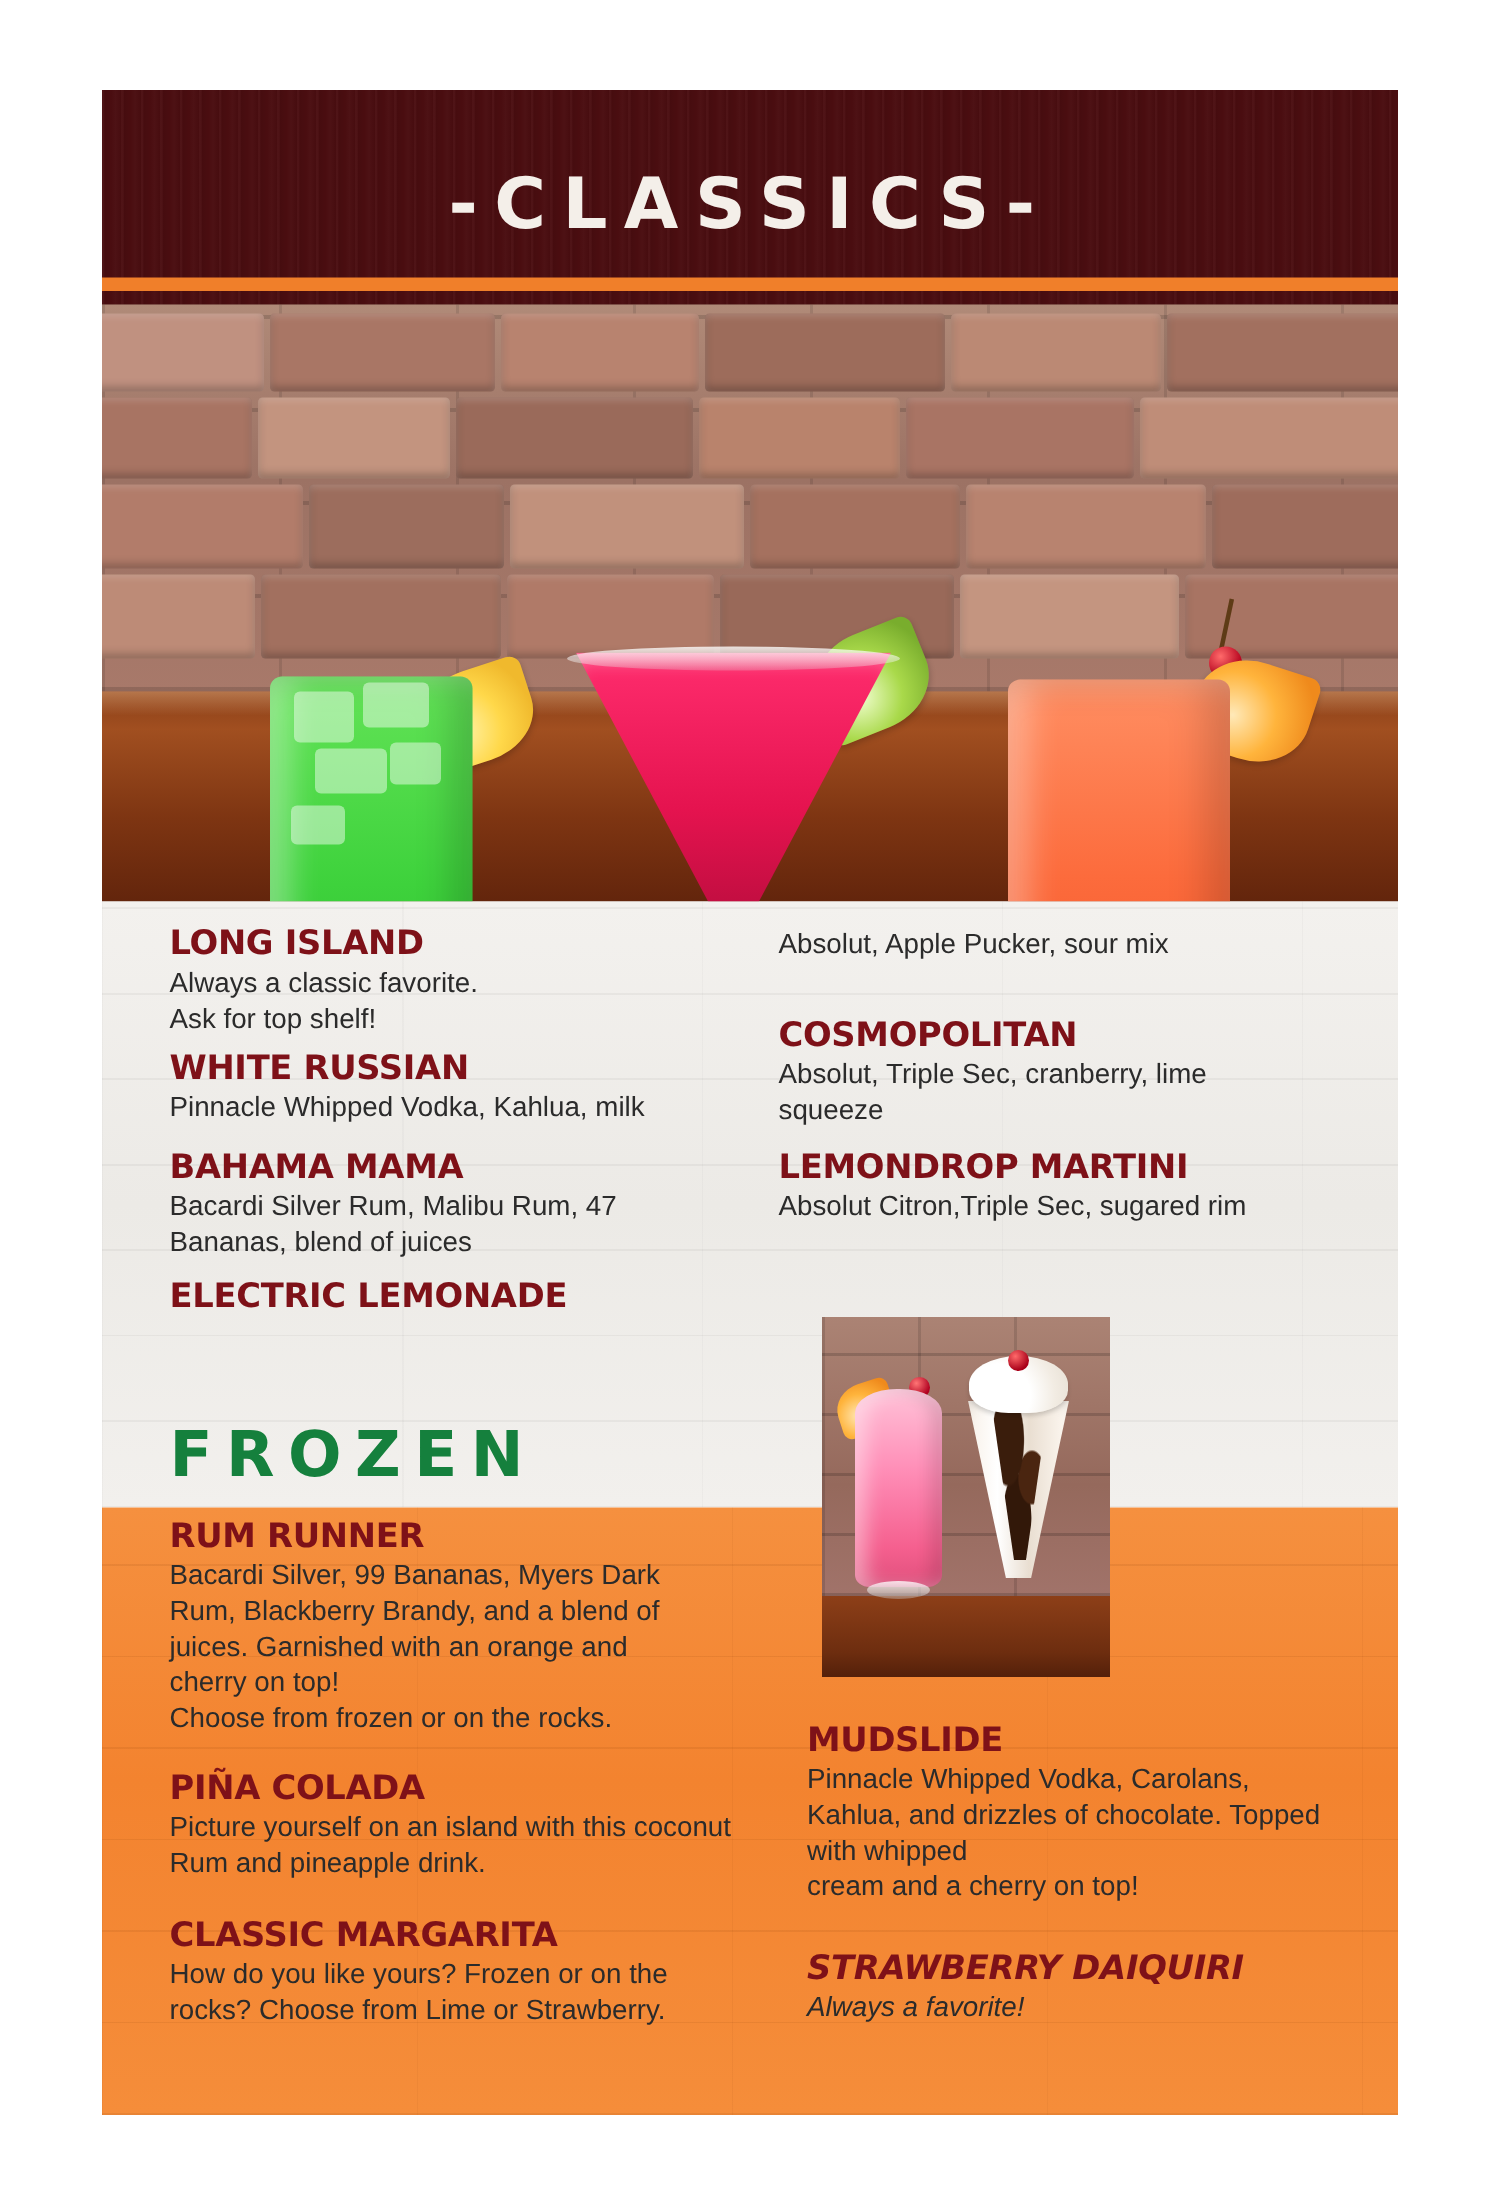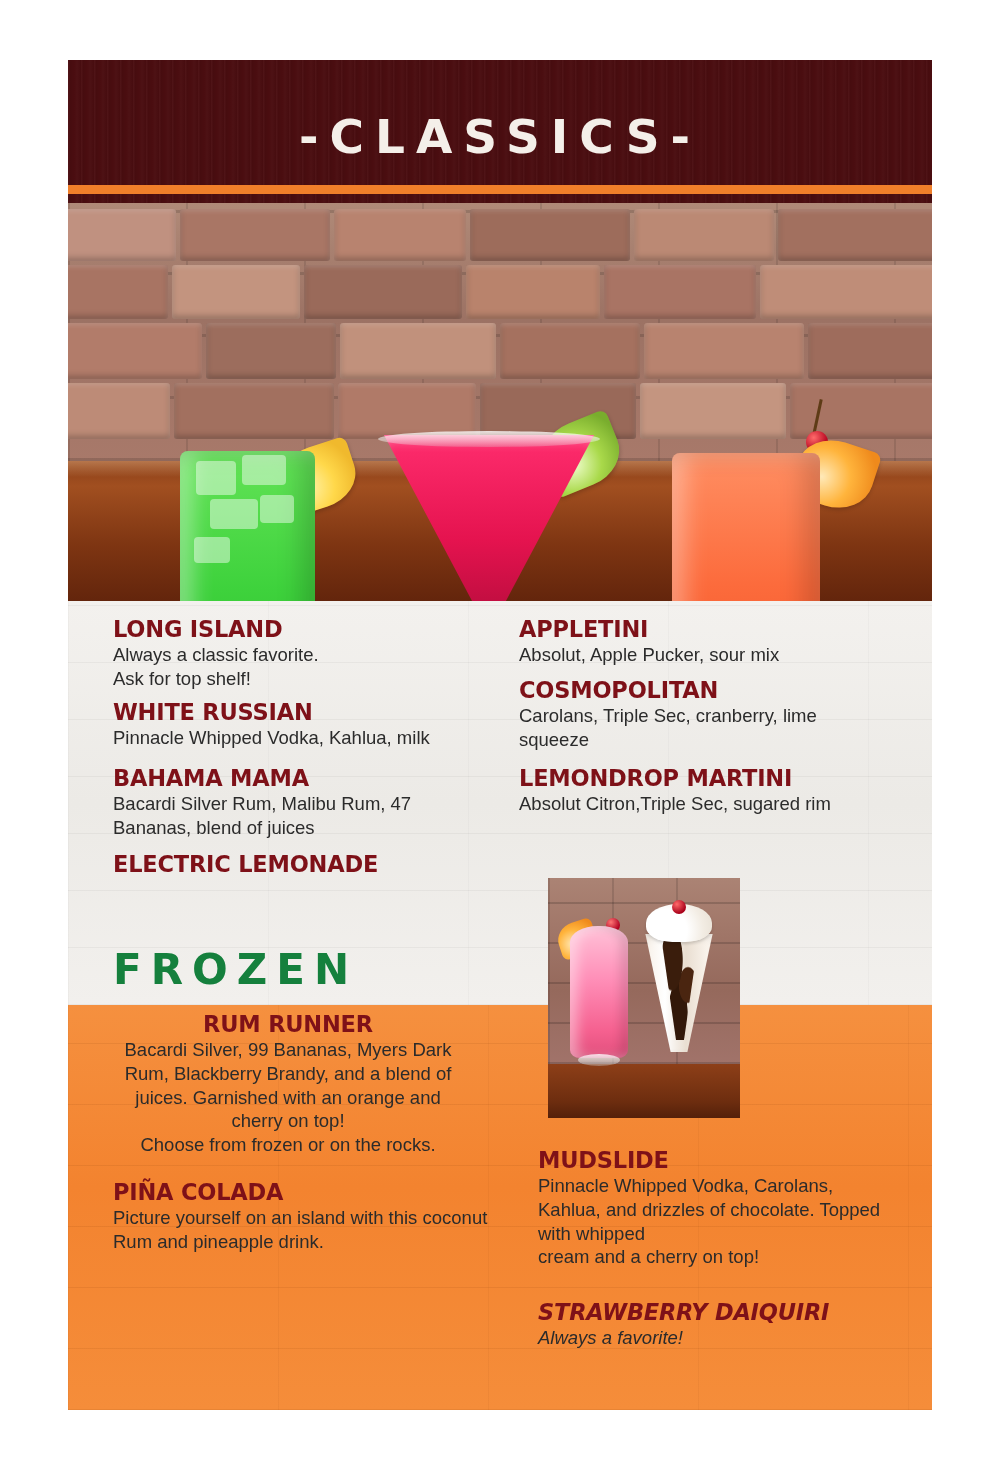--- a/index.html
+++ b/index.html
@@ -458,27 +458,26 @@
   <div class="item" style="left:113px; top:766px; width:370px;">
     <div class="item-title">BAHAMA MAMA</div>
     <div class="item-desc">Bacardi Silver Rum, Malibu Rum, 47 Bananas, blend of juices</div>
   </div>
 
   <div class="item" style="left:113px; top:852px; width:360px;">
     <div class="item-title">ELECTRIC LEMONADE</div>
   </div>
 
   <div class="item" style="left:519px; top:617px; width:380px;">
-    <div class="item-title">APPLETINI</div>
     <div class="item-desc">Absolut, Apple Pucker, sour mix</div>
   </div>
 
   <div class="item" style="left:519px; top:678px; width:350px;">
     <div class="item-title">COSMOPOLITAN</div>
-    <div class="item-desc">Carolans, Triple Sec, cranberry, lime squeeze</div>
+    <div class="item-desc">Absolut, Triple Sec, cranberry, lime squeeze</div>
   </div>
 
   <div class="item" style="left:519px; top:766px; width:390px;">
     <div class="item-title">LEMONDROP MARTINI</div>
     <div class="item-desc">Absolut Citron,Triple Sec, sugared rim</div>
   </div>
 
   <div class="orange-wood"></div>
 
   <div class="frozen-heading">FROZEN</div>
@@ -489,31 +488,35 @@
     <div class="fp-orange"></div>
     <div class="fp-cherry2"></div>
     <div class="hurricane"></div>
     <div class="hurricane-foot"></div>
     <div class="mudslide-glass"></div>
     <div class="mudslide-drizzle"></div>
     <div class="whip"></div>
     <div class="fp-cherry"></div>
   </div>
 
-  <div class="item" style="left:113px; top:1012px; width:350px;text-align:center;">
+  <div class="item" style="left:113px; top:1012px; width:350px;">
     <div class="item-title">RUM RUNNER</div>
     <div class="item-desc" style="white-space:pre-line;">Bacardi Silver, 99 Bananas, Myers Dark Rum, Blackberry Brandy, and a blend of juices. Garnished with an orange and cherry on top!
 Choose from frozen or on the rocks.</div>
   </div>
 
   <div class="item" style="left:113px; top:1180px; width:380px;">
     <div class="item-title">PIÑA COLADA</div>
     <div class="item-desc">Picture yourself on an island with this coconut Rum and pineapple drink.</div>
   </div>
 
+  <div class="item" style="left:113px; top:1278px; width:380px;">
+    <div class="item-title">CLASSIC MARGARITA</div>
+    <div class="item-desc">How do you like yours? Frozen or on the rocks? Choose from Lime or Strawberry.</div>
+  </div>
 
   <div class="item" style="left:538px; top:1148px; width:350px;">
     <div class="item-title">MUDSLIDE</div>
     <div class="item-desc" style="white-space:pre-line;">Pinnacle Whipped Vodka, Carolans, Kahlua, and drizzles of chocolate. Topped with whipped
 cream and a cherry on top!</div>
   </div>
 
   <div class="item" style="left:538px; top:1300px; width:340px;font-style:italic;">
     <div class="item-title">STRAWBERRY DAIQUIRI</div>
     <div class="item-desc"> Always a favorite!</div>

